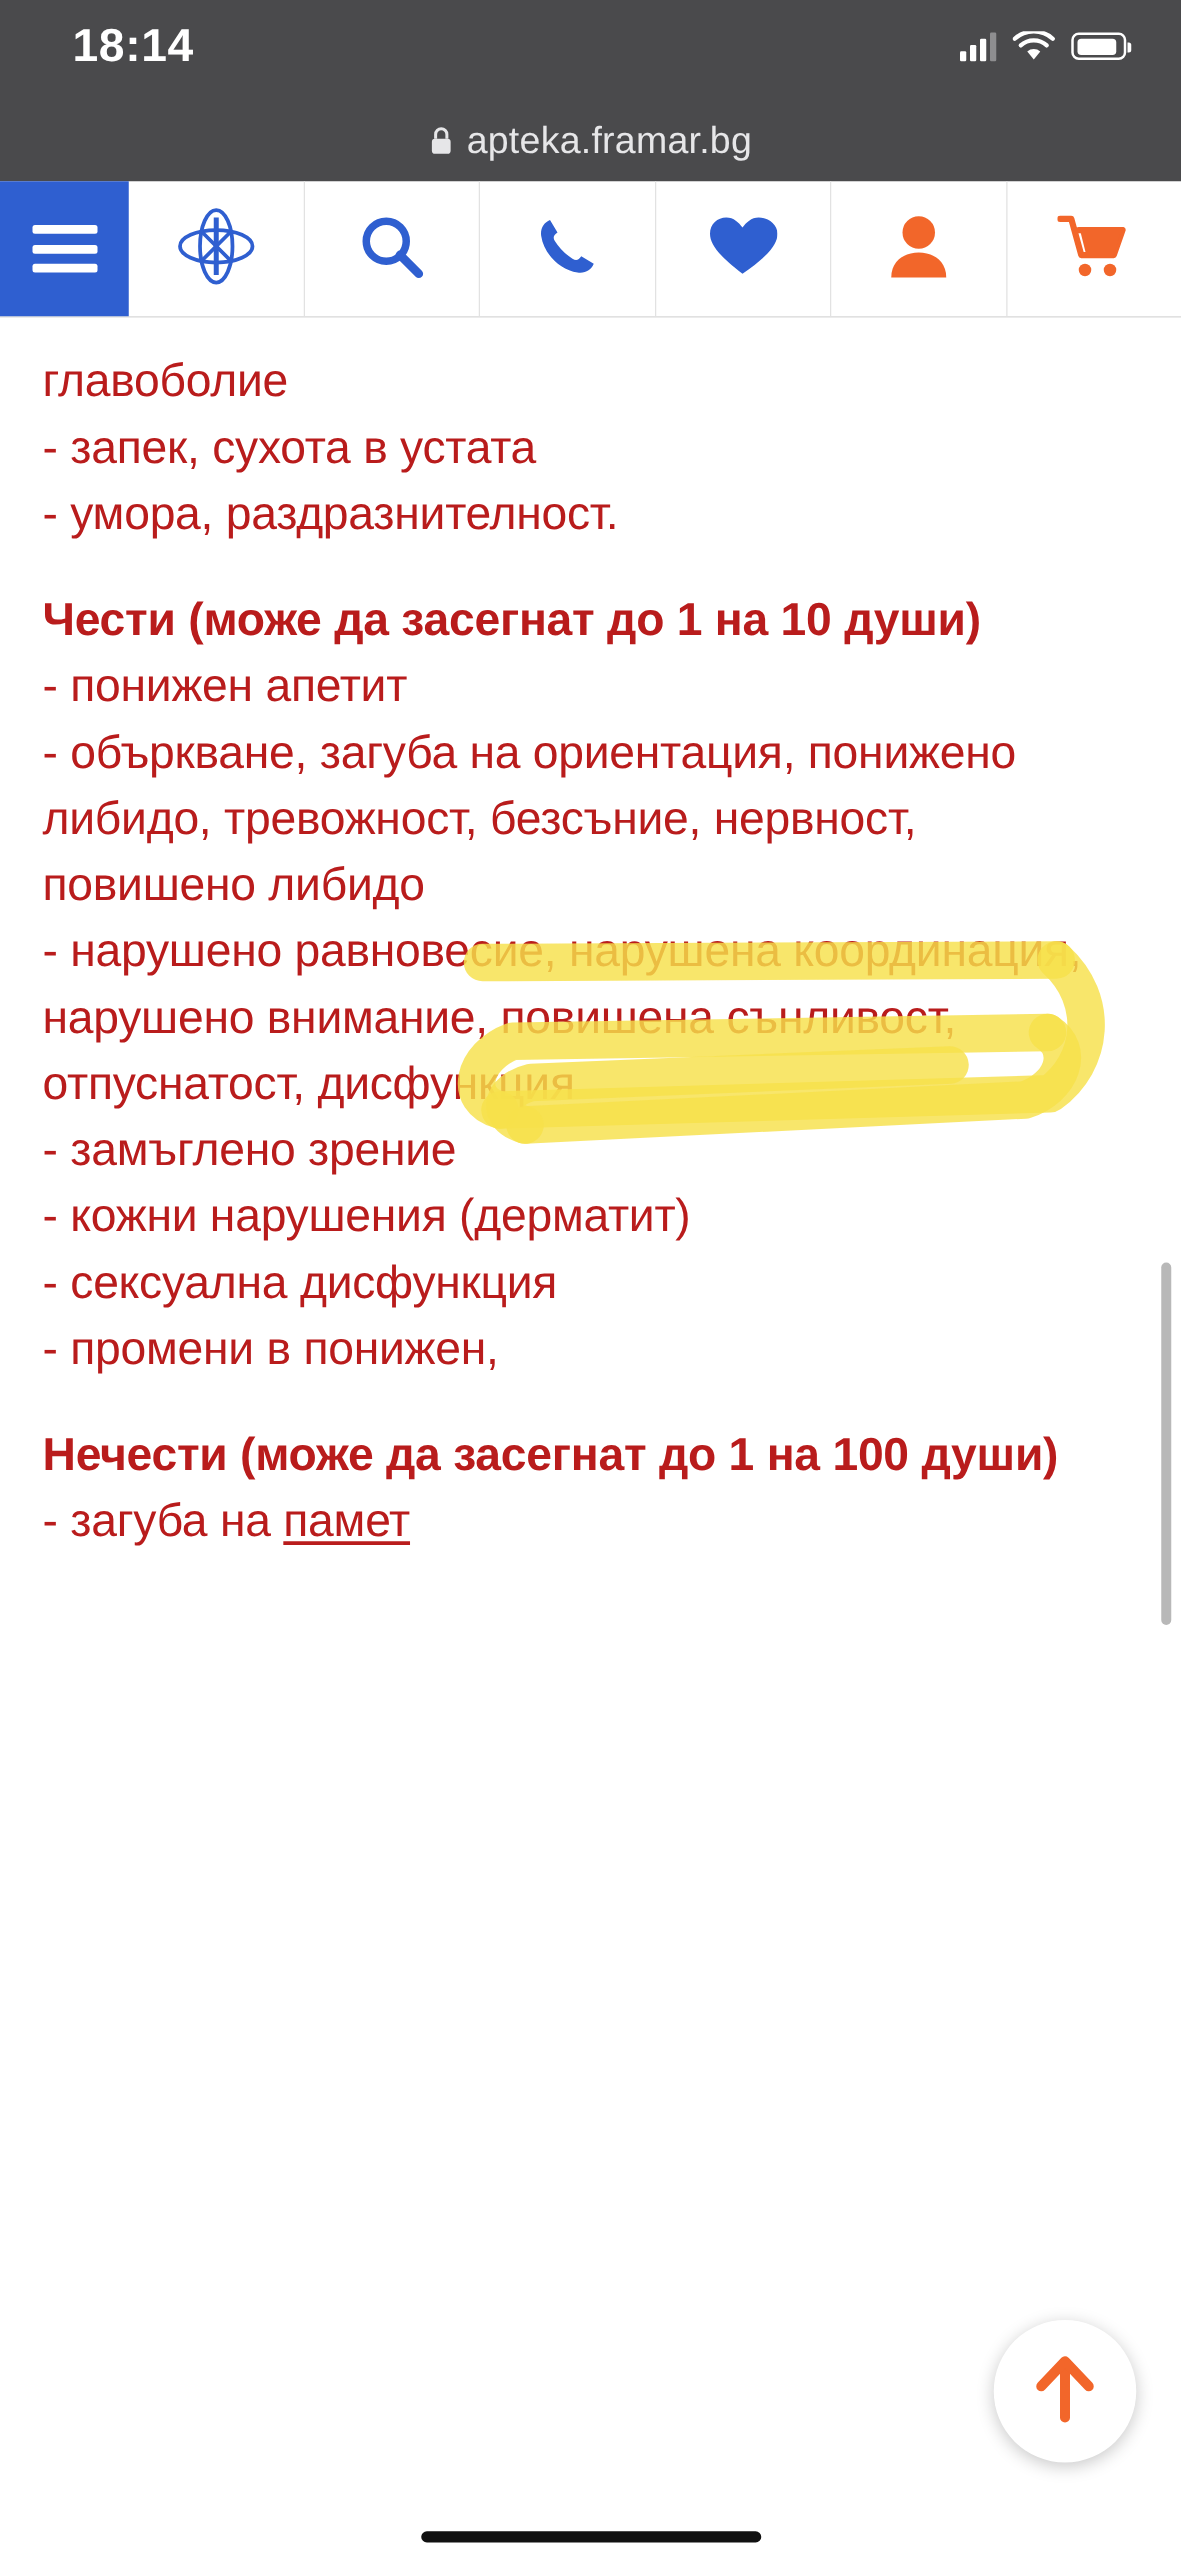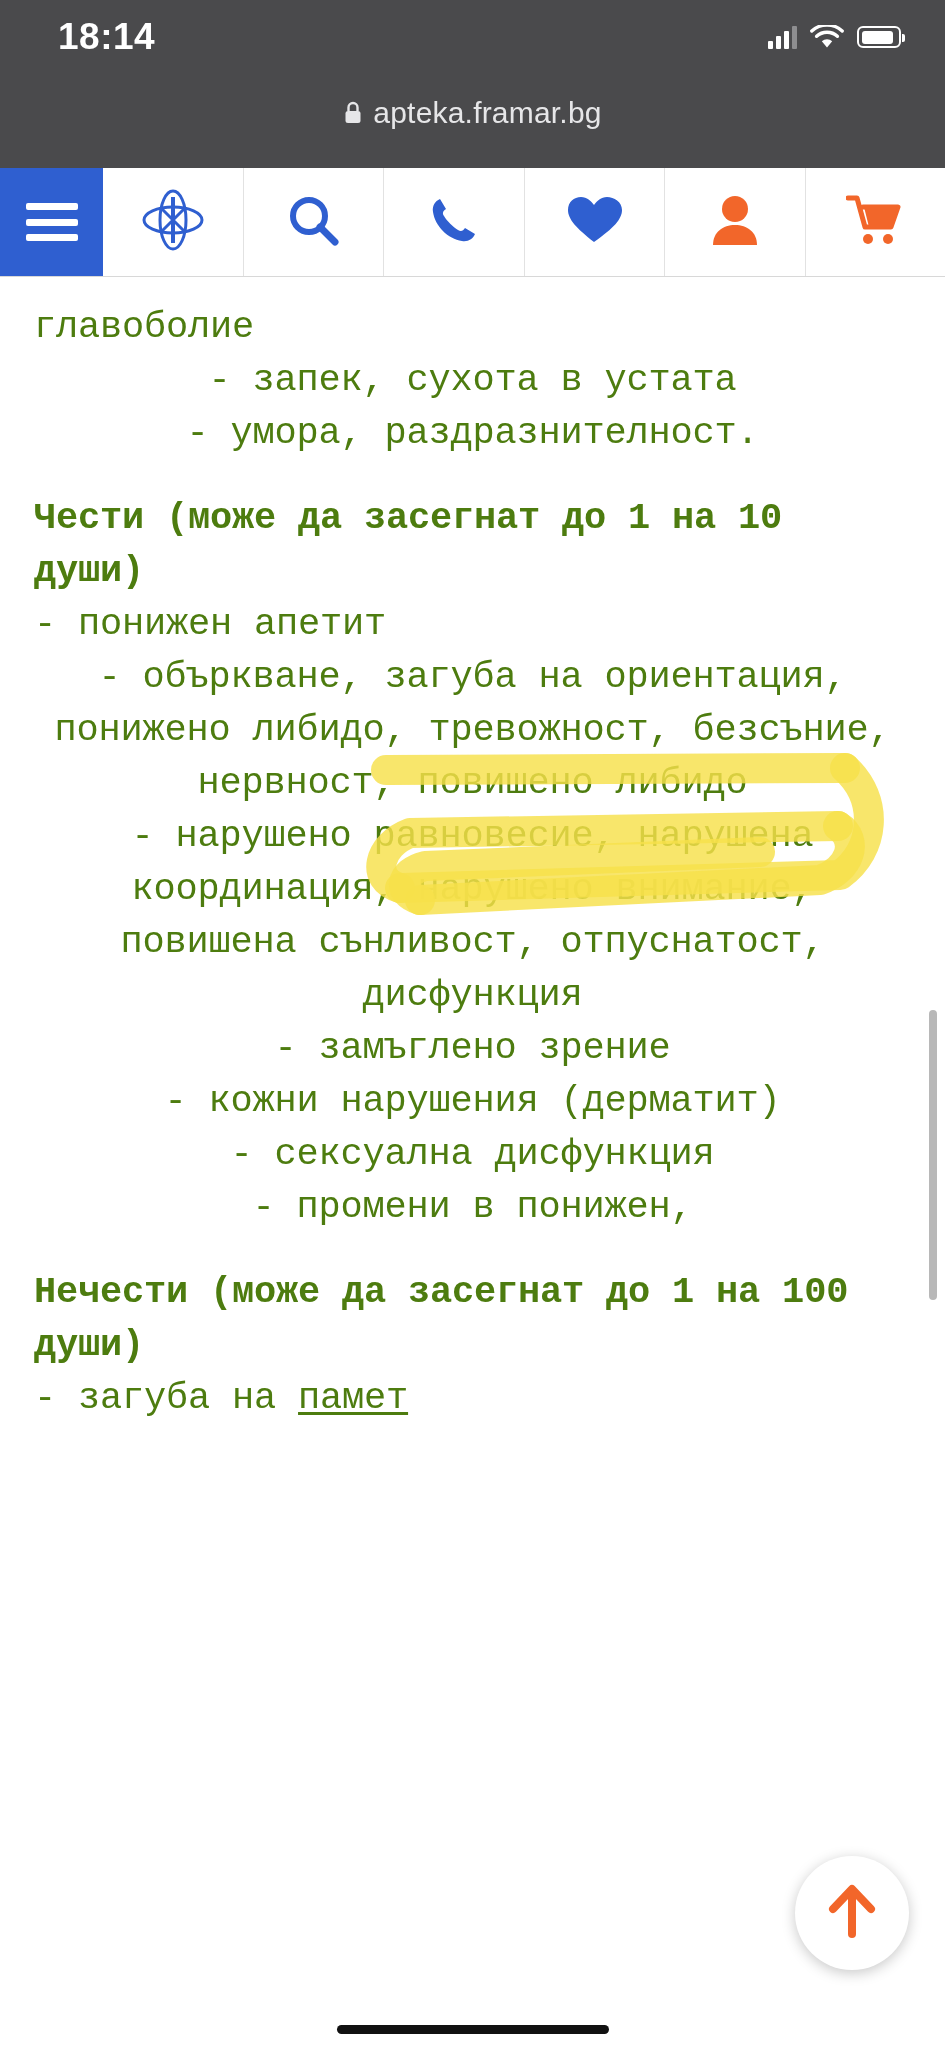--- a/index.html
+++ b/index.html
@@ -11,21 +11,21 @@
     width: 945px;
     height: 2048px;
     font-family: "Liberation Sans", sans-serif;
     overflow: hidden;
     position: relative;
   }
 
   
   .browser-chrome {
     background: #4a4a4c;
-    height: 168px;
+    height: 145px;
     position: relative;
     width: 100%;
   }
   .status-bar {
     height: 74px;
     display: flex;
     align-items: center;
     justify-content: space-between;
     padding: 0 44px 0 58px;
     box-sizing: border-box;
@@ -140,28 +140,27 @@
 
   
   .page {
     padding: 24px 34px 0 34px;
     box-sizing: border-box;
     position: relative;
   }
   .line {
     font-size: 37px;
     line-height: 53px;
-    color: #4d7c0f;
+    color: #b91c1c;
     letter-spacing: -0.2px;
-    font-family: Liberation Mono, monospace;
   }
   .para {
     margin: 0 0 0 0;
   }
-  .para + .para { margin-top: 0; text-align: center; }
+  .para + .para { margin-top: 0; }
   .block-gap { height: 32px; }
   .bold {
     font-weight: bold;
   }
   .underline-word {
     text-decoration: underline;
     text-underline-offset: 4px;
   }
 
   

